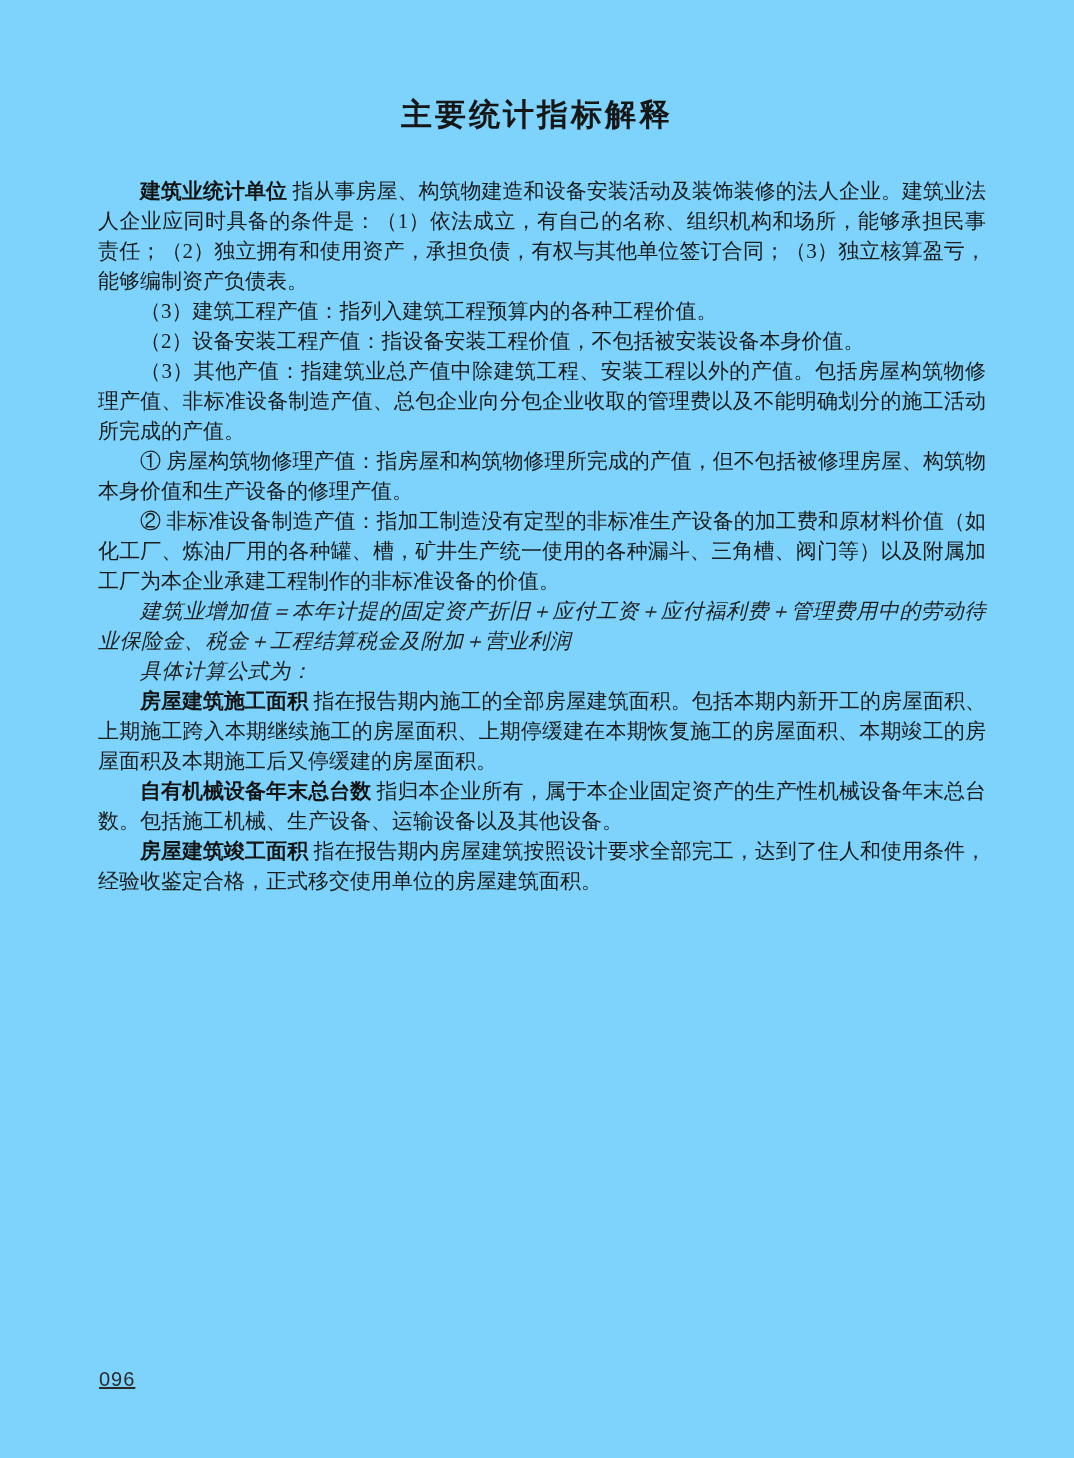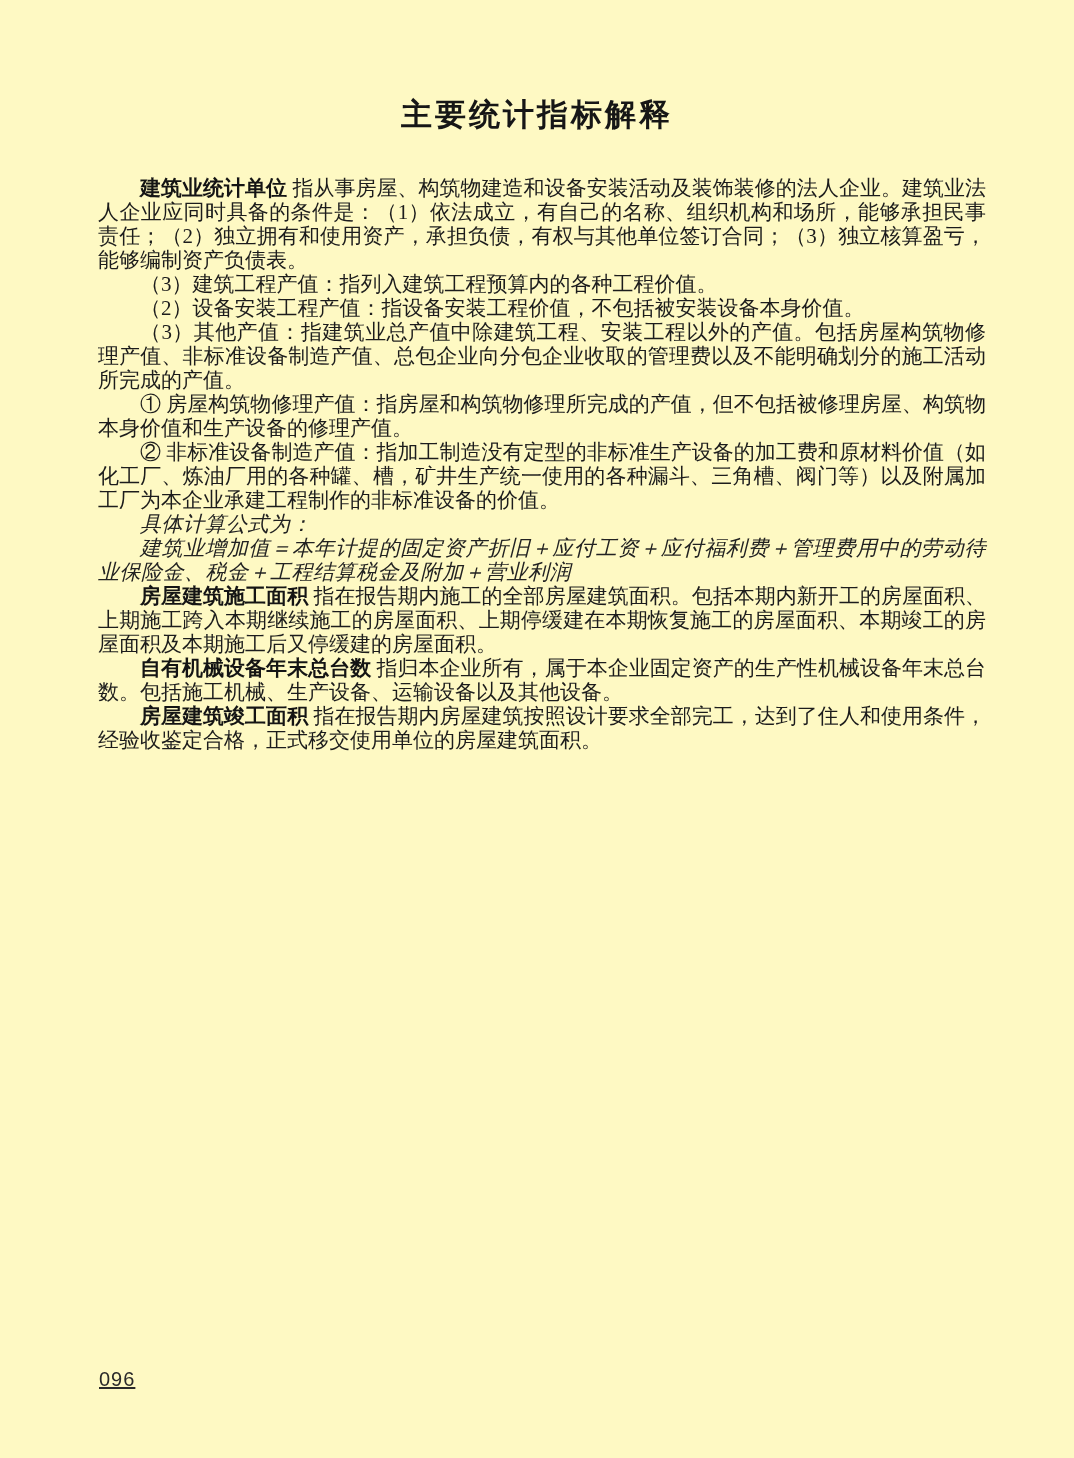--- a/index.html
+++ b/index.html
@@ -4,21 +4,21 @@
 <style>
   html, body {
     margin: 0;
     padding: 0;
     background: #e8e8e8;
   }
   .page {
     position: relative;
     width: 1074px;
     height: 1458px;
-    background: #fef9c3;
+    background: #7dd3fc;
     overflow: hidden;
     color: #1f1f1f;
   }
   .page-title {
     position: absolute;
     top: 94px;
     left: 0;
     width: 100%;
     margin: 0;
     text-align: center;
@@ -28,21 +28,21 @@
     letter-spacing: 3px;
     color: #161616;
   }
   .content {
     position: absolute;
     left: 98px;
     top: 176px;
     width: 888px;
     font-family: "Liberation Serif", serif;
     font-size: 21px;
-    line-height: 24px;
+    line-height: 30px;
     text-align: justify;
     color: #1c1c1c;
   }
   .content p {
     margin: 0;
     text-indent: 2em;
   }
   .content p .term {
     font-weight: bold;
     color: #141414;
@@ -69,21 +69,21 @@
 <div class="page">
   <h1 class="page-title">主要统计指标解释</h1>
 
   <div class="content">
       <p><span class="term">建筑业统计单位</span> 指从事房屋、构筑物建造和设备安装活动及装饰装修的法人企业。建筑业法人企业应同时具备的条件是：（1）依法成立，有自己的名称、组织机构和场所，能够承担民事责任；（2）独立拥有和使用资产，承担负债，有权与其他单位签订合同；（3）独立核算盈亏，能够编制资产负债表。</p>
       <p>（3）建筑工程产值：指列入建筑工程预算内的各种工程价值。</p>
       <p>（2）设备安装工程产值：指设备安装工程价值，不包括被安装设备本身价值。</p>
       <p>（3）其他产值：指建筑业总产值中除建筑工程、安装工程以外的产值。包括房屋构筑物修理产值、非标准设备制造产值、总包企业向分包企业收取的管理费以及不能明确划分的施工活动所完成的产值。</p>
       <p>① 房屋构筑物修理产值：指房屋和构筑物修理所完成的产值，但不包括被修理房屋、构筑物本身价值和生产设备的修理产值。</p>
       <p>② 非标准设备制造产值：指加工制造没有定型的非标准生产设备的加工费和原材料价值（如化工厂、炼油厂用的各种罐、槽，矿井生产统一使用的各种漏斗、三角槽、阀门等）以及附属加工厂为本企业承建工程制作的非标准设备的价值。</p>
+      <p class="formula">建筑业增加值＝本年计提的固定资产折旧＋应付工资＋应付福利费＋管理费用中的劳动待业保险金、税金＋工程结算税金及附加＋营业利润</p>
       <p class="formula">具体计算公式为：</p>
-      <p class="formula">建筑业增加值＝本年计提的固定资产折旧＋应付工资＋应付福利费＋管理费用中的劳动待业保险金、税金＋工程结算税金及附加＋营业利润</p>
       <p><span class="term">房屋建筑施工面积</span> 指在报告期内施工的全部房屋建筑面积。包括本期内新开工的房屋面积、上期施工跨入本期继续施工的房屋面积、上期停缓建在本期恢复施工的房屋面积、本期竣工的房屋面积及本期施工后又停缓建的房屋面积。</p>
       <p><span class="term">自有机械设备年末总台数</span> 指归本企业所有，属于本企业固定资产的生产性机械设备年末总台数。包括施工机械、生产设备、运输设备以及其他设备。</p>
       <p><span class="term">房屋建筑竣工面积</span> 指在报告期内房屋建筑按照设计要求全部完工，达到了住人和使用条件，经验收鉴定合格，正式移交使用单位的房屋建筑面积。</p>
     </div>
 
   <div class="page-number">096</div>
 </div>
 
 </body></html>

